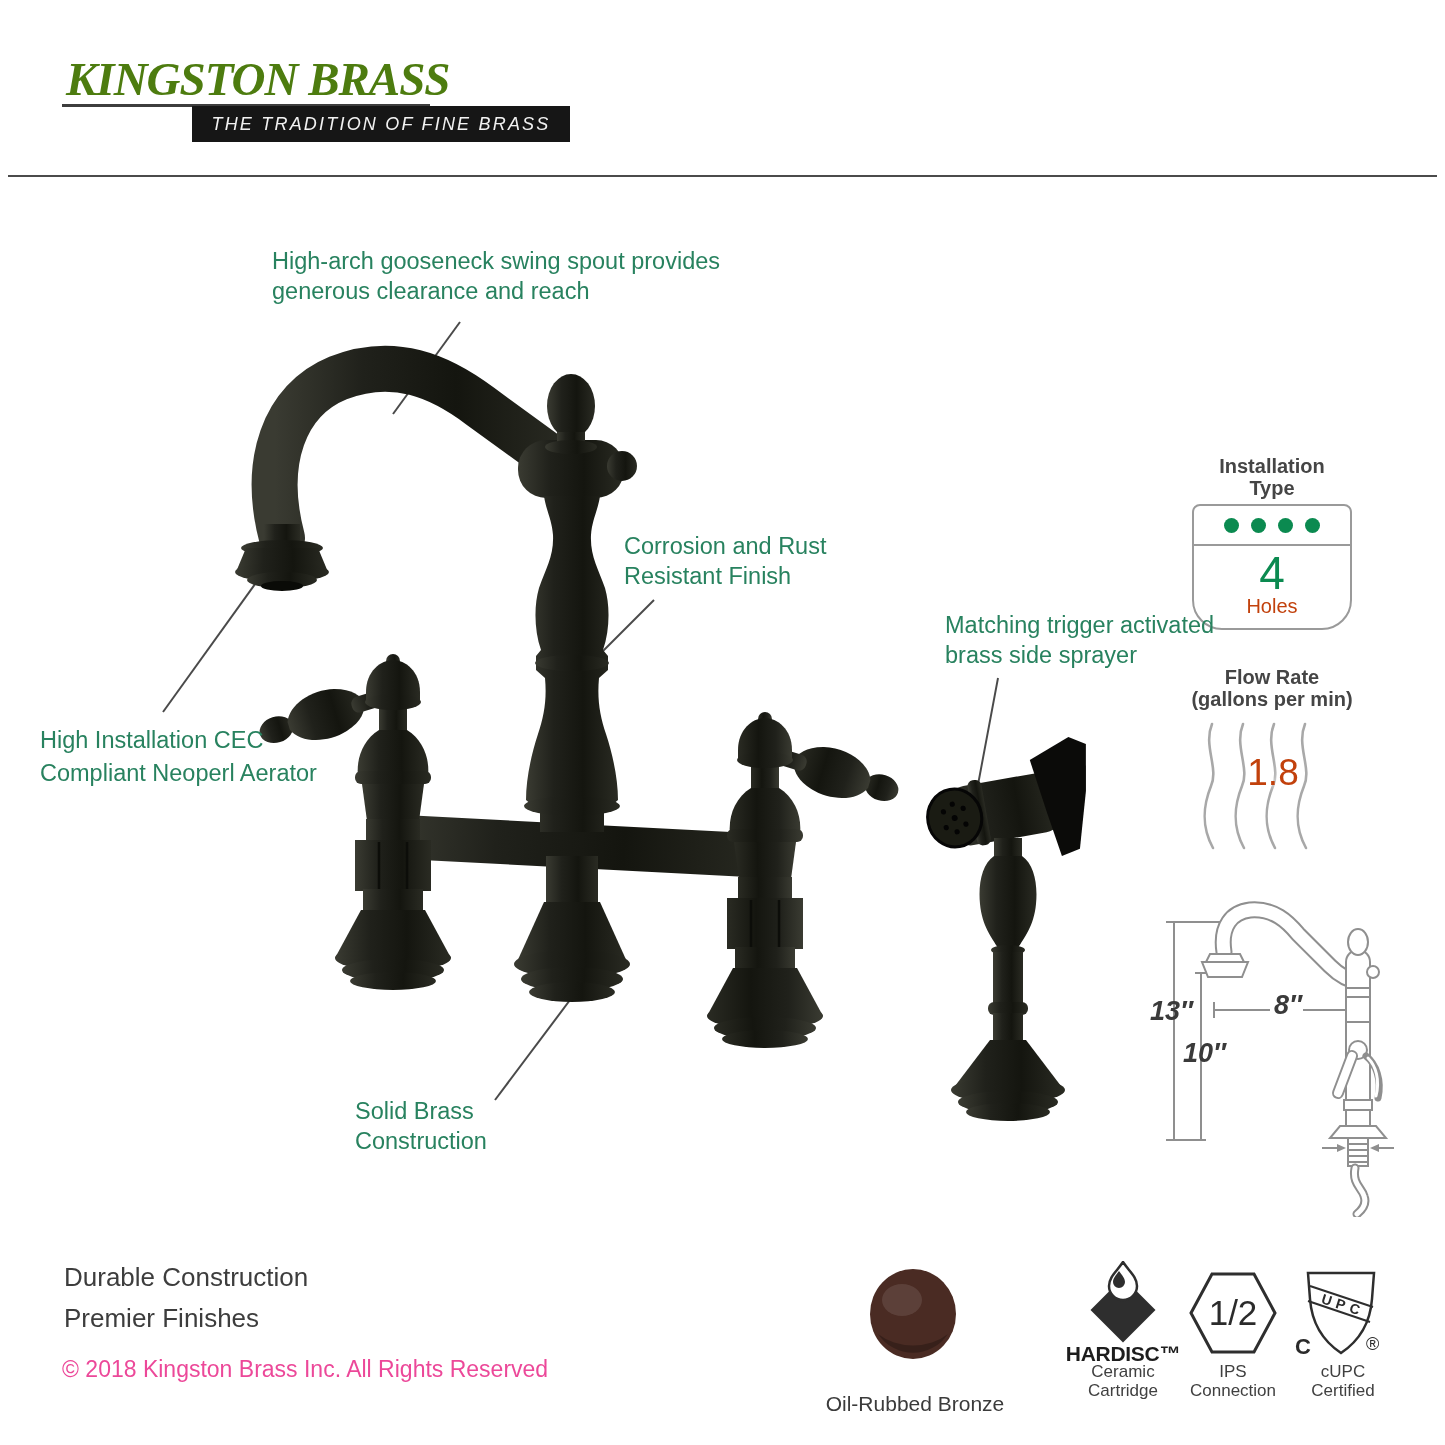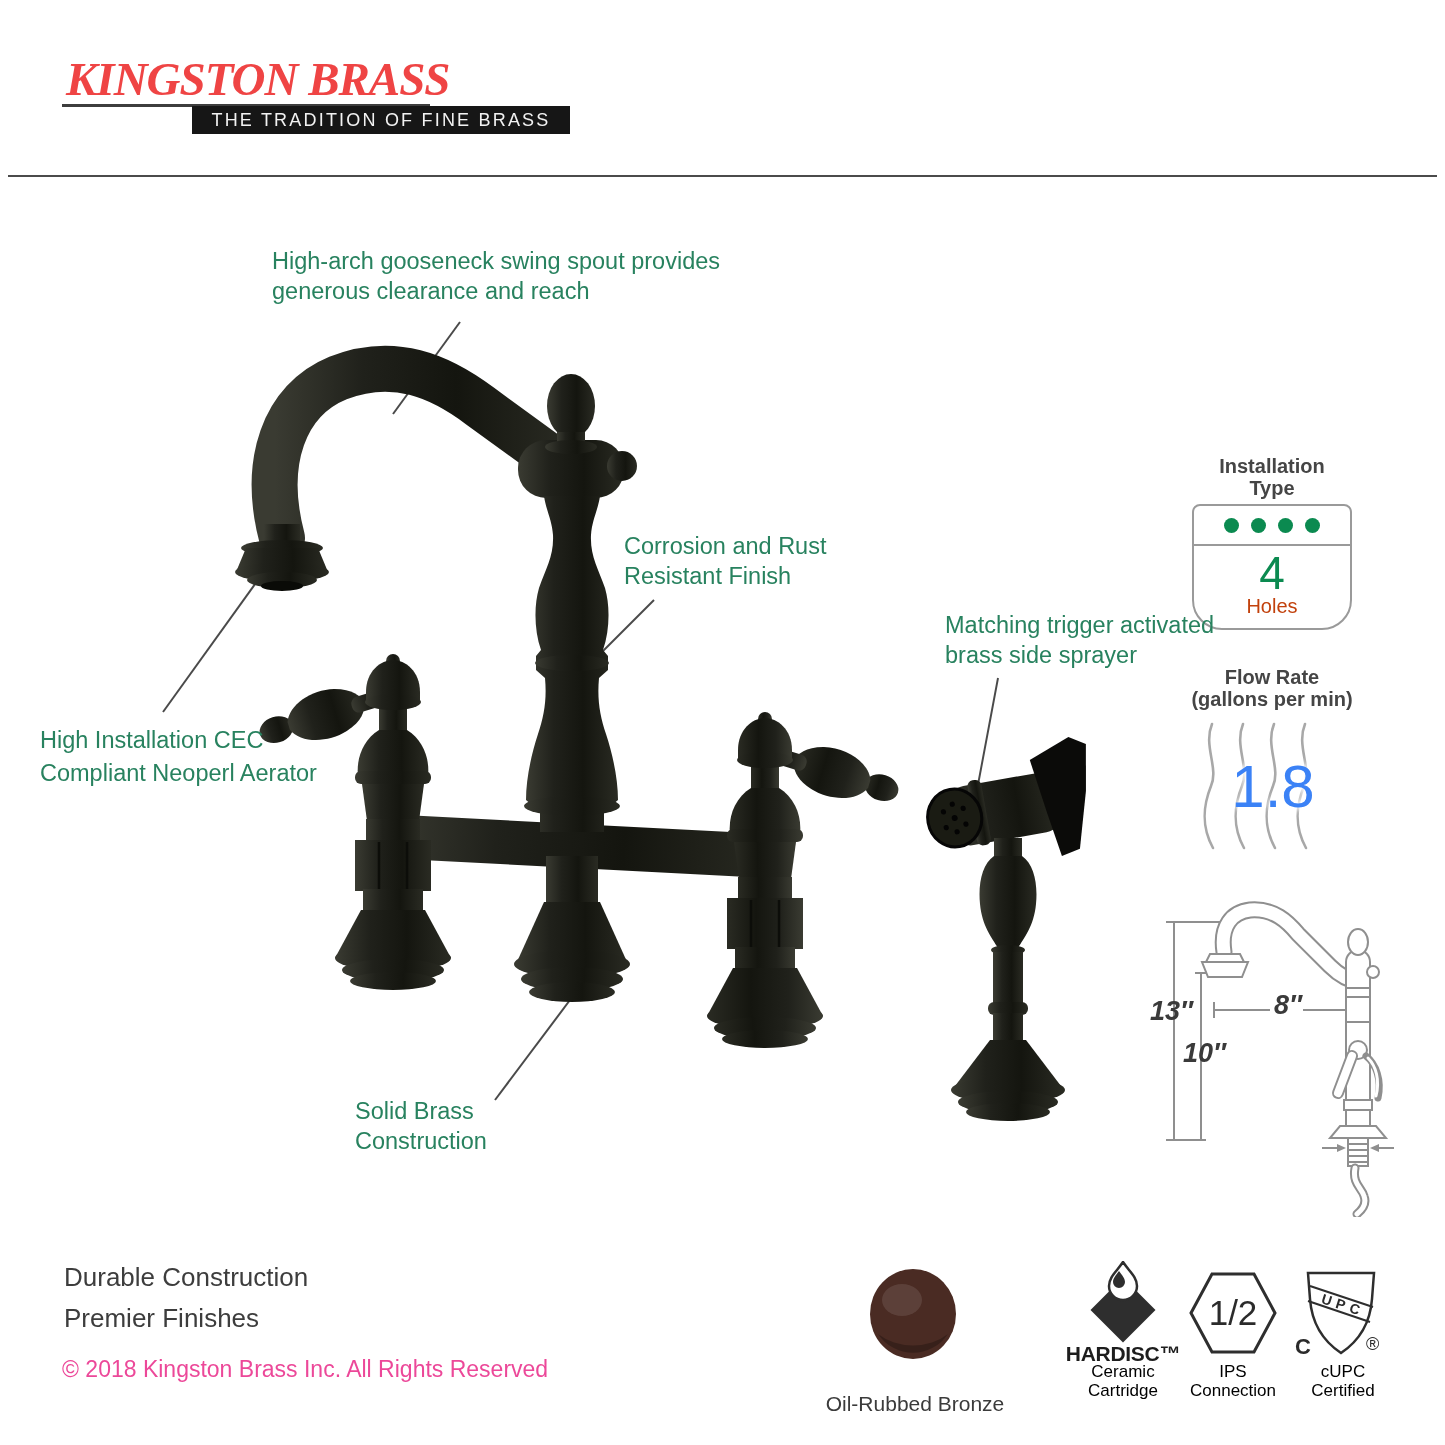--- a/index.html
+++ b/index.html
@@ -1,58 +1,58 @@
 <!DOCTYPE html>
 <html><head>
 <meta charset="utf-8">
 <style>
   html,body{margin:0;padding:0;background:#ffffff;}
   #page{position:relative;width:1445px;height:1445px;background:#fff;overflow:hidden;
         font-family:"Liberation Sans","DejaVu Sans",sans-serif;}
   .abs{position:absolute;}
   
   .brand{font-family:"Liberation Serif","DejaVu Serif",serif;font-style:italic;font-weight:700;
-         font-size:47px;color:#ef4444;letter-spacing:-1px;white-space:nowrap;}
+         font-size:47px;color:#4d7c0f;letter-spacing:-1px;white-space:nowrap;}
   .brand-underline{background:#3d3d3d;height:3px;}
   .brand-bar{background:#161616;display:flex;align-items:center;justify-content:center;}
   .brand-tagline{color:#f2f2f2;font-size:18px;letter-spacing:2.2px;white-space:nowrap;}
   .separator{background:#4b4b4b;height:2px;}
   
   .ann{color:#28825f;font-size:23.5px;line-height:30px;white-space:nowrap;z-index:3;}
   
   .spec-title{color:#454545;font-size:20px;font-weight:700;line-height:22px;text-align:center;z-index:3;}
   .sink-box{width:160px;height:126px;border:2.5px solid #9a9a9a;border-radius:8px 8px 30px 30px;
             background:#fff;box-sizing:border-box;z-index:2;}
   .sink-band{height:38px;border-bottom:2.5px solid #9a9a9a;display:flex;align-items:center;
              justify-content:center;gap:12px;}
   .dot{width:15px;height:15px;border-radius:50%;background:#0b8a50;}
   .holes-num{color:#0b8a50;font-size:46px;line-height:48px;text-align:center;margin-top:3px;}
   .holes-label{color:#c2410c;font-size:20px;text-align:center;margin-top:-2px;}
-  .flow-value{color:#3b82f6;font-size:60px;text-align:center;z-index:3;
+  .flow-value{color:#c2410c;font-size:37px;text-align:center;z-index:3;
               text-shadow:0 0 5px #fff,0 0 8px #fff,0 0 12px #fff;}
   
   .dim{color:#3a3a3a;font-size:27px;font-weight:700;font-style:italic;white-space:nowrap;z-index:3;}
   
   .feature{color:#3d3d3d;font-size:26px;white-space:nowrap;}
   .copyright{color:#ec4899;font-size:23px;white-space:nowrap;}
   .badge-label{color:#3b3b3b;font-size:21px;text-align:center;}
   .badge-brand{color:#1d1d1d;font-size:21px;font-weight:700;letter-spacing:-0.3px;text-align:center;}
-  .badge-sub{color:#000000;font-size:17px;line-height:19px;text-align:center;}
+  .badge-sub{color:#404040;font-size:17px;line-height:19px;text-align:center;}
   .cert-c{color:#2b2b2b;font-size:22px;font-weight:700;}
   .cert-r{color:#2b2b2b;font-size:18px;}
   svg{display:block;}
 </style>
 </head>
 <body>
 
 <div id="page">
 
   <div class="abs brand" style="left:66px;top:52px;">KINGSTON BRASS</div>
   <div class="abs brand-underline" style="left:62px;top:104px;width:368px;"></div>
-  <div class="abs brand-bar" style="left:192px;top:106px;width:378px;height:28px;">
+  <div class="abs brand-bar" style="left:192px;top:106px;width:378px;height:36px;font-style:italic;">
     <span class="brand-tagline">THE TRADITION OF FINE BRASS</span>
   </div>
   <div class="abs separator" style="left:8px;top:175px;width:1429px;"></div>
 
   <svg class="abs" style="left:0;top:0;z-index:1;" width="1445" height="1445" viewBox="0 0 1445 1445">
     <defs>
       <linearGradient id="fg" x1="0" y1="0" x2="1" y2="0">
         <stop offset="0" stop-color="#3a3b32"></stop>
         <stop offset="0.3" stop-color="#20211b"></stop>
         <stop offset="0.62" stop-color="#14150f"></stop>

